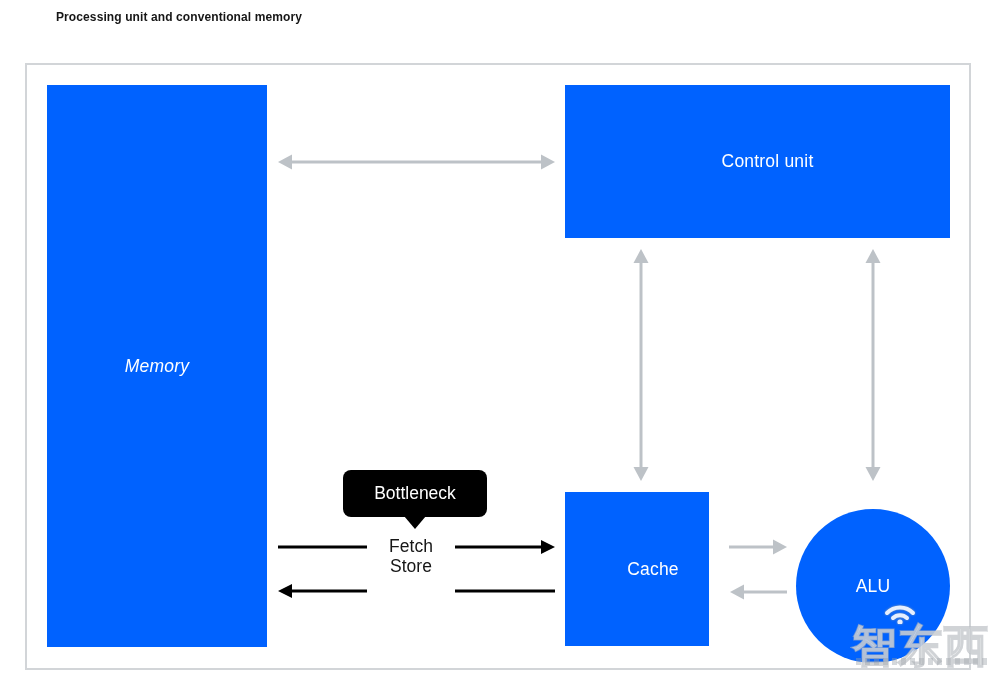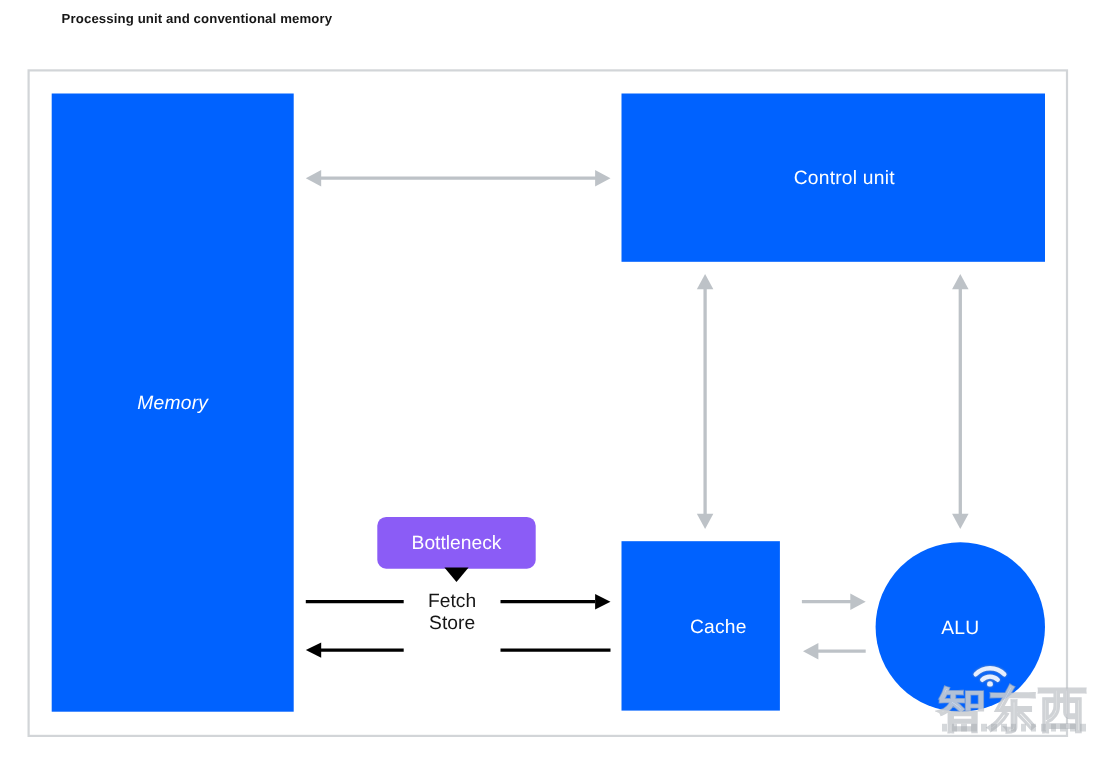--- a/index.html
+++ b/index.html
@@ -40,21 +40,21 @@
   }
   .node-label {
     color: #ffffff;
     font-size: 17.5px;
     font-weight: 400;
     letter-spacing: 0.2px;
   }
   .node-memory { left: 47px; top: 85px; width: 220px; height: 562px; font-style: italic; }
   .node-control-unit { left: 565px; top: 85px; width: 385px; height: 153px; padding-left: 20px; }
   .node-cache { left: 565px; top: 492px; width: 144px; height: 154px; padding-left: 32px; }
-  .node-alu { left: 796px; top: 493px; width: 154px; height: 154px; border-radius: 50%; }
+  .node-alu { left: 796px; top: 509px; width: 154px; height: 154px; border-radius: 50%; }
   svg.arrow-layer {
     position: absolute;
     left: 0; top: 0;
     width: 1000px; height: 691px;
     pointer-events: none;
   }
   .edge-label {
     position: absolute;
     width: 88px;
     left: 367px;
@@ -64,21 +64,21 @@
     background: transparent;
   }
   .edge-label.fetch { top: 536px; }
   .edge-label.store { top: 556px; }
   .tooltip {
     position: absolute;
     left: 343px;
     top: 470px;
     width: 144px;
     height: 47px;
-    background: #8b5cf6;
+    background: #000000;
     border-radius: 8px;
     display: flex;
     align-items: center;
     justify-content: center;
     color: #ffffff;
     font-size: 17.5px;
     z-index: 3;
   }
   .tooltip-pointer {
     position: absolute;

